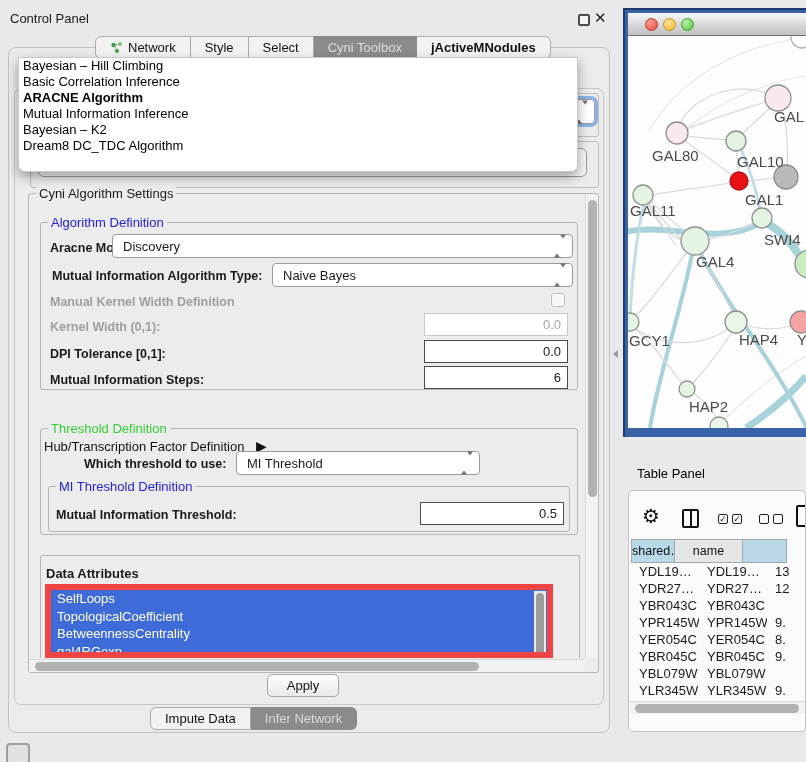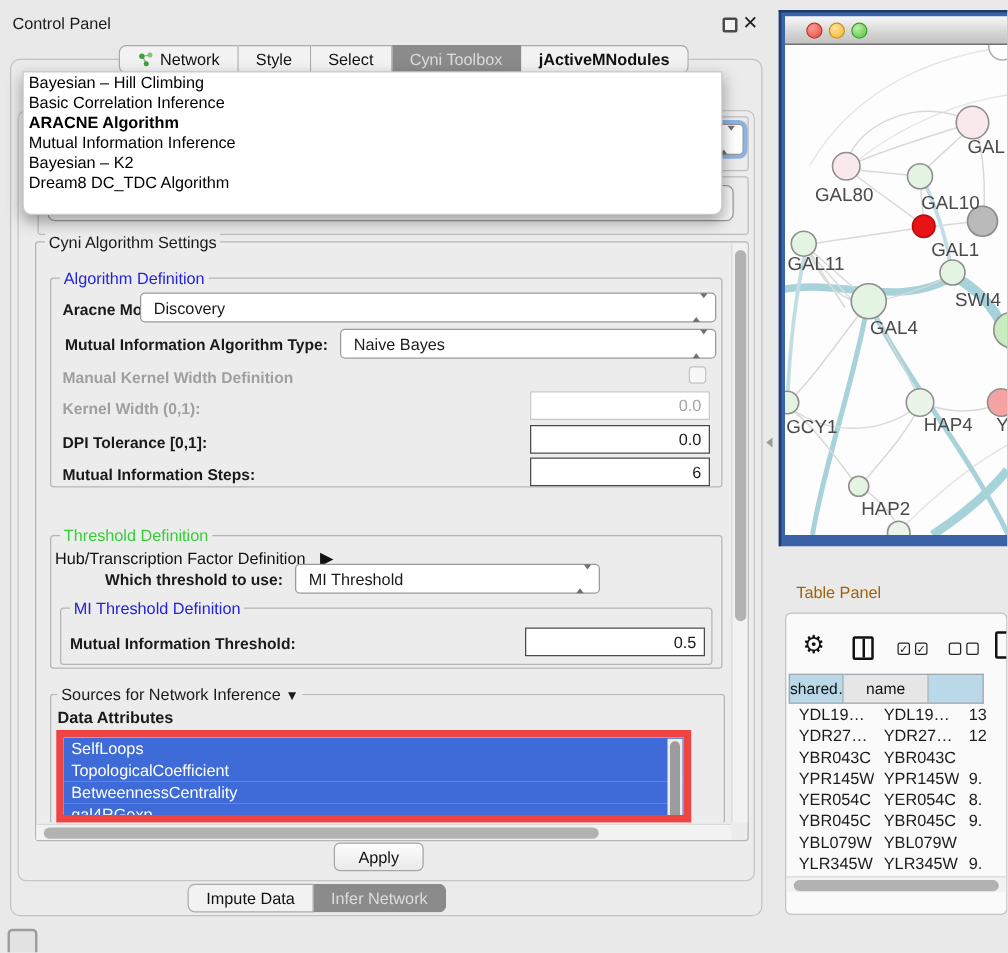--- a/index.html
+++ b/index.html
@@ -66,21 +66,21 @@
   .apply-btn { left:267px; top:674px; width:72px; height:23px; border:1px solid #a6a6a6; border-radius:5px;
     background:linear-gradient(#fefefe,#e9e9e9); text-align:center; line-height:21px; font-size:13px; color:#111; z-index:4; }
 
   
   .net-frame { left:623px; top:8px; width:190px; height:429px; background:#3a62a6; border-top:2px solid #1e3c6e; border-left:2px solid #1e3c6e; z-index:2; }
   .net-titlebar { left:628px; top:13px; width:178px; height:23px; background:linear-gradient(#f8f8f8,#cfcfcf 70%,#c2c2c2); border-bottom:1px solid #6f6f6f; z-index:3; }
   .light { position:absolute; top:5px; width:13px; height:13px; border-radius:50%; }
   .net-canvas { left:628px; top:36px; width:178px; height:392px; background:#fdfdfd; z-index:3; overflow:hidden; }
 
   
-  .tp-title { left:637px; top:466px; font-size:13px; color:#a16207; }
+  .tp-title { left:637px; top:466px; font-size:13px; color:#000000; }
   .tp-box { left:628px; top:490px; width:178px; height:242px; background:#fafafa; border:1px solid #c2c2c2; border-radius:5px; overflow:hidden; z-index:2; }
   .tp-toolbar { position:absolute; left:0; top:0; width:178px; height:46px; }
   .gear { position:absolute; left:13px; top:15px; font-size:20px; color:#111; line-height:20px; }
   .col-icon { position:absolute; left:53px; top:18px; width:17px; height:19px; border:2px solid #111; border-radius:2px; }
   .col-icon::after { content:""; position:absolute; left:5.5px; top:0; width:2px; height:15px; background:#111; }
   .cb { position:absolute; width:10px; height:10px; border:1.5px solid #222; border-radius:2px; font-size:9px; line-height:9px; text-align:center; color:#222; font-weight:bold; }
   .page-icon { position:absolute; left:167px; top:14px; width:16px; height:22px; border:2px solid #111; border-radius:2px; }
   .tp-header { position:absolute; left:2px; top:48px; display:flex; height:24px; }
   .th { border:1px solid #9fa8ad; border-left:none; font-size:12.5px; text-align:center; line-height:22px; color:#111; }
   .th.first { border-left:1px solid #9fa8ad; }
@@ -197,24 +197,20 @@
     <span>MI Threshold</span>
     <span class="stepper"><span class="tri-up"></span><span class="tri-down"></span></span>
   </div>
 
   <div class="abs group" style="left:48px;top:486px;width:522px;height:46px;"></div>
   <div class="abs gtitle blue" style="left:56px;top:479px;">MI Threshold Definition</div>
   <div class="abs lbl" style="left:56px;top:508px;">Mutual Information Threshold:</div>
   <div class="abs field" style="left:420px;top:502px;width:144px;height:23px;">0.5</div>
 
   <div class="abs" style="left:40px;top:555px;width:540px;height:103px;border:1px solid #b5b5b5;border-bottom:none;border-radius:3px 3px 0 0;"></div>
-  <div class="abs gtitle" style="left:46px;top:548px;">
-    <span>Sources for Network Inference</span>
-    <span style="font-size:11px;">▼</span>
-  </div>
   <div class="abs lbl" style="left:46px;top:566px;font-size:13px;">Data Attributes</div>
   <div class="abs attr-list" style="left:45px;top:584px;width:508px;height:74px;">
     <div class="attr-item">SelfLoops</div>
     <div class="attr-item">TopologicalCoefficient</div>
     <div class="attr-item">BetweennessCentrality</div>
     <div class="attr-item">gal4RGexp</div>
     <div style="position:absolute;right:1px;top:1px;width:12px;height:72px;background:#ececec;">
       <div class="sb-thumb" style="position:absolute;left:2px;top:2px;width:8px;height:66px;background:#9c9c9c;"></div>
     </div>
   </div>

